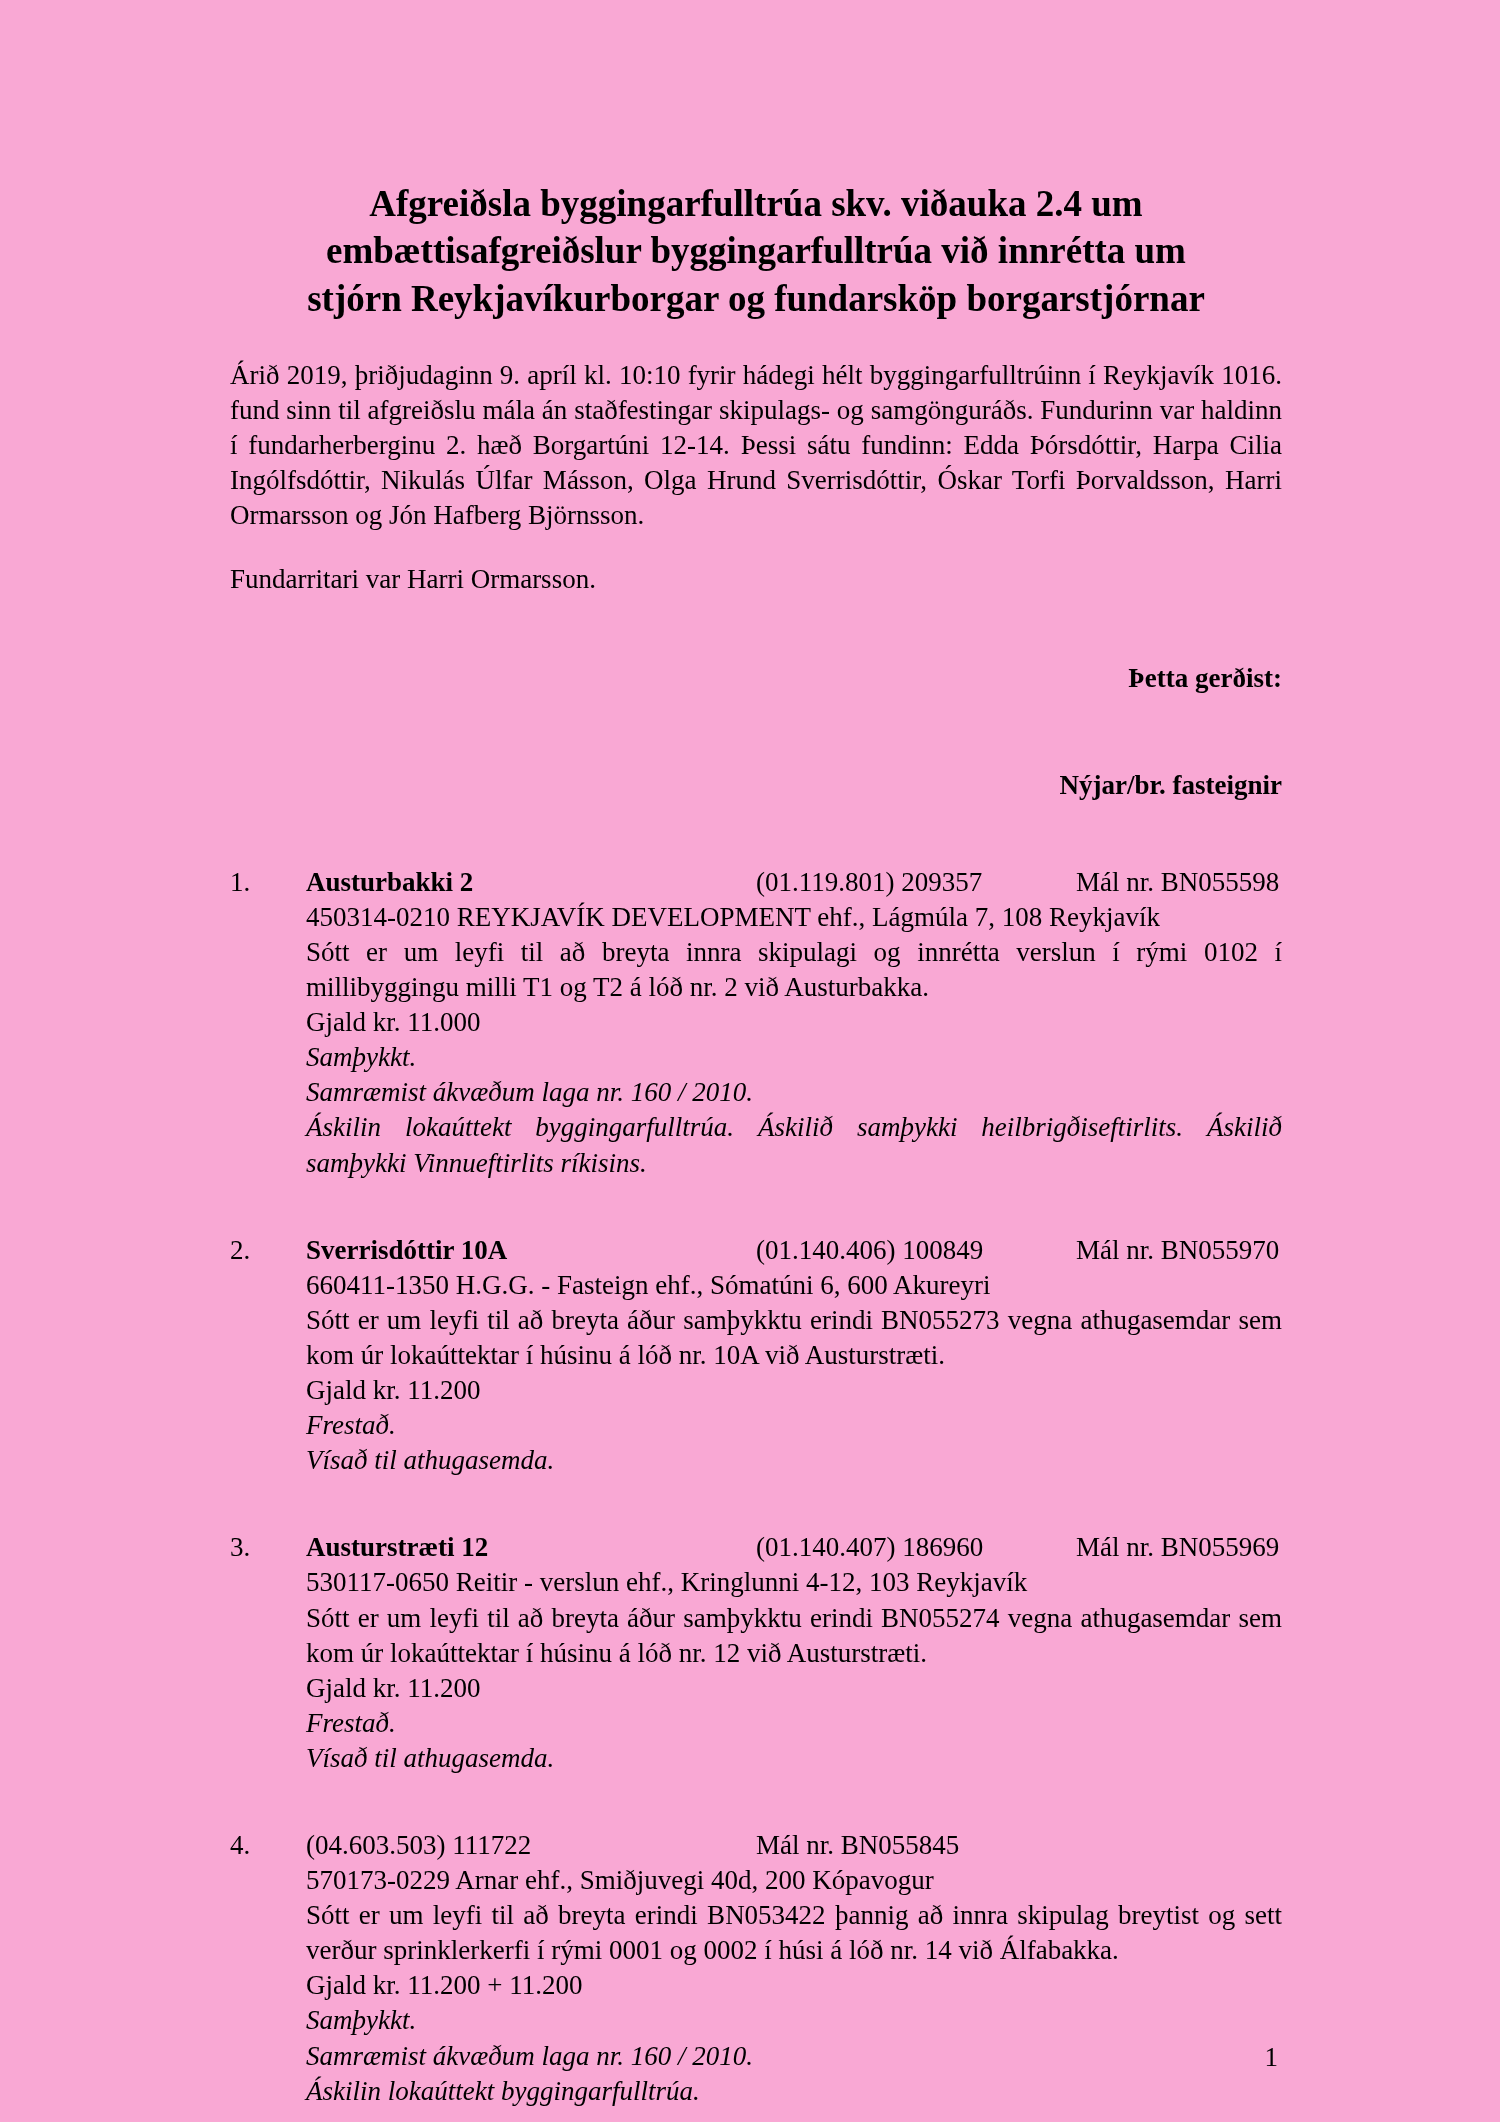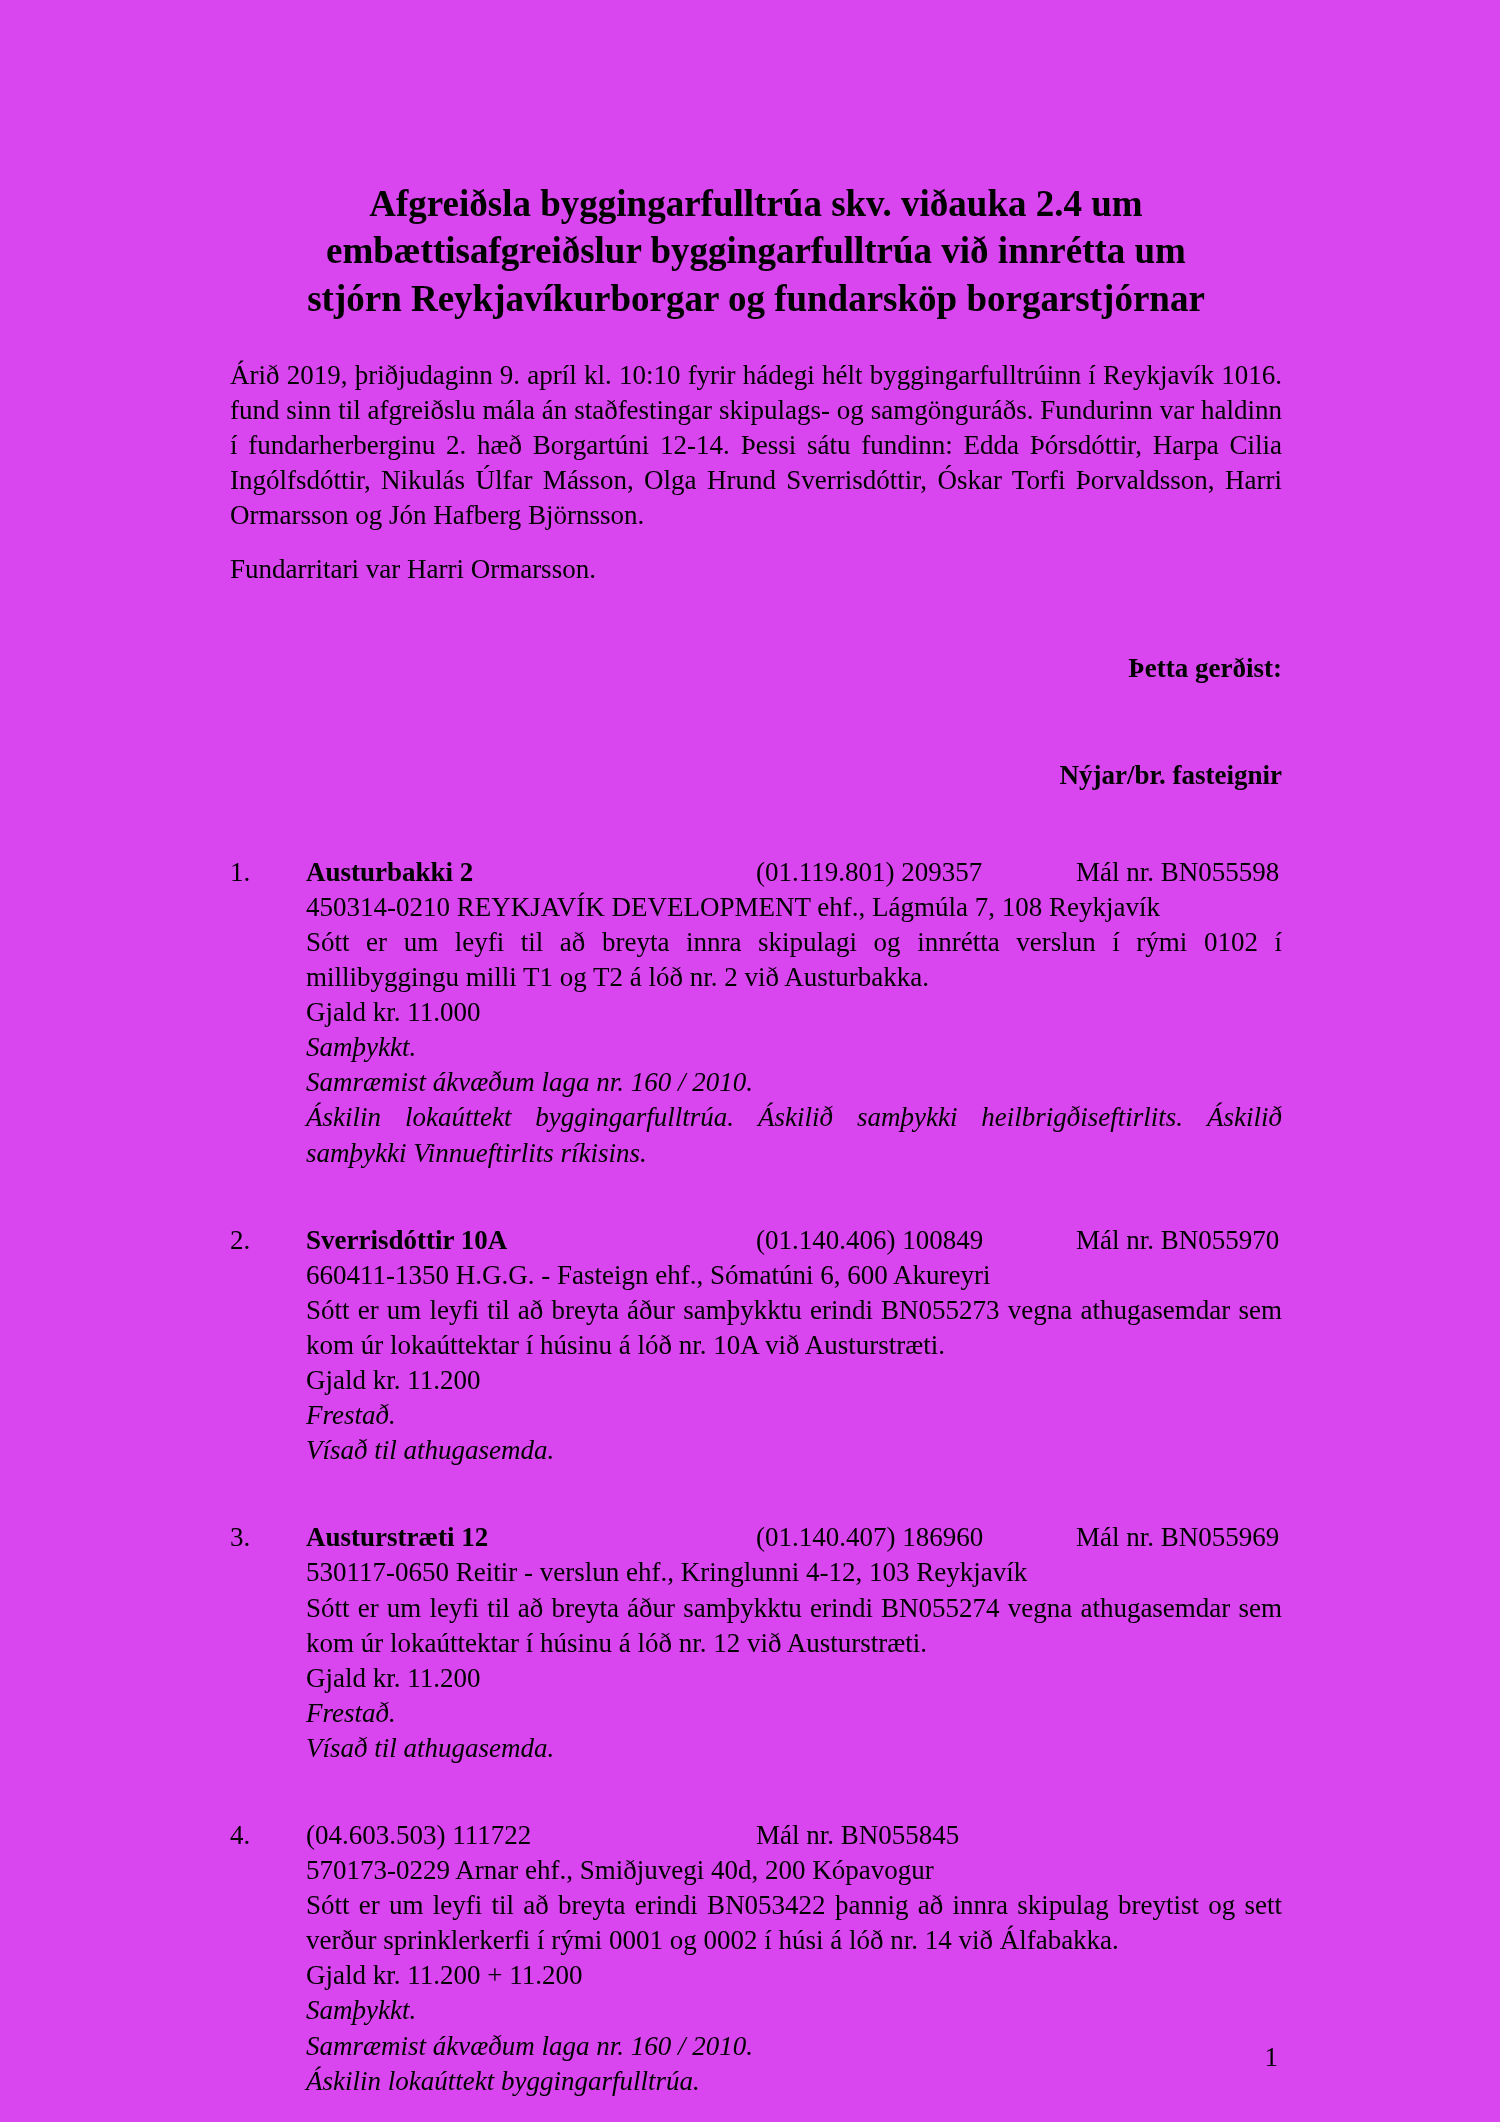--- a/index.html
+++ b/index.html
@@ -4,21 +4,21 @@
 <style>
   * { box-sizing: border-box; }
   html, body { margin: 0; padding: 0; }
   body { background: #ffffff; }
 
   .page {
     position: relative;
     width: 1500px;
     height: 2122px;
     margin: 0 auto;
-    background: #d946ef;
+    background: #f9a8d4;
     font-family: "Liberation Serif", "DejaVu Serif", serif;
     color: #000000;
     font-size: 27px;
     line-height: 1.3;
     overflow: hidden;
   }
 
   .content {
     position: absolute;
     left: 230px;
@@ -33,21 +33,21 @@
     font-size: 37px;
     line-height: 1.28;
   }
 
   .intro {
     margin-top: 36px;
     text-align: justify;
   }
 
   .secretary {
-    margin-top: 18px;
+    margin-top: 28px;
   }
 
   .heading-center {
     text-align: right;
     font-weight: bold;
   }
 
   .proceedings { margin-top: 64px; }
   .section-heading { margin-top: 72px; }
   .items { margin-top: 62px; }

